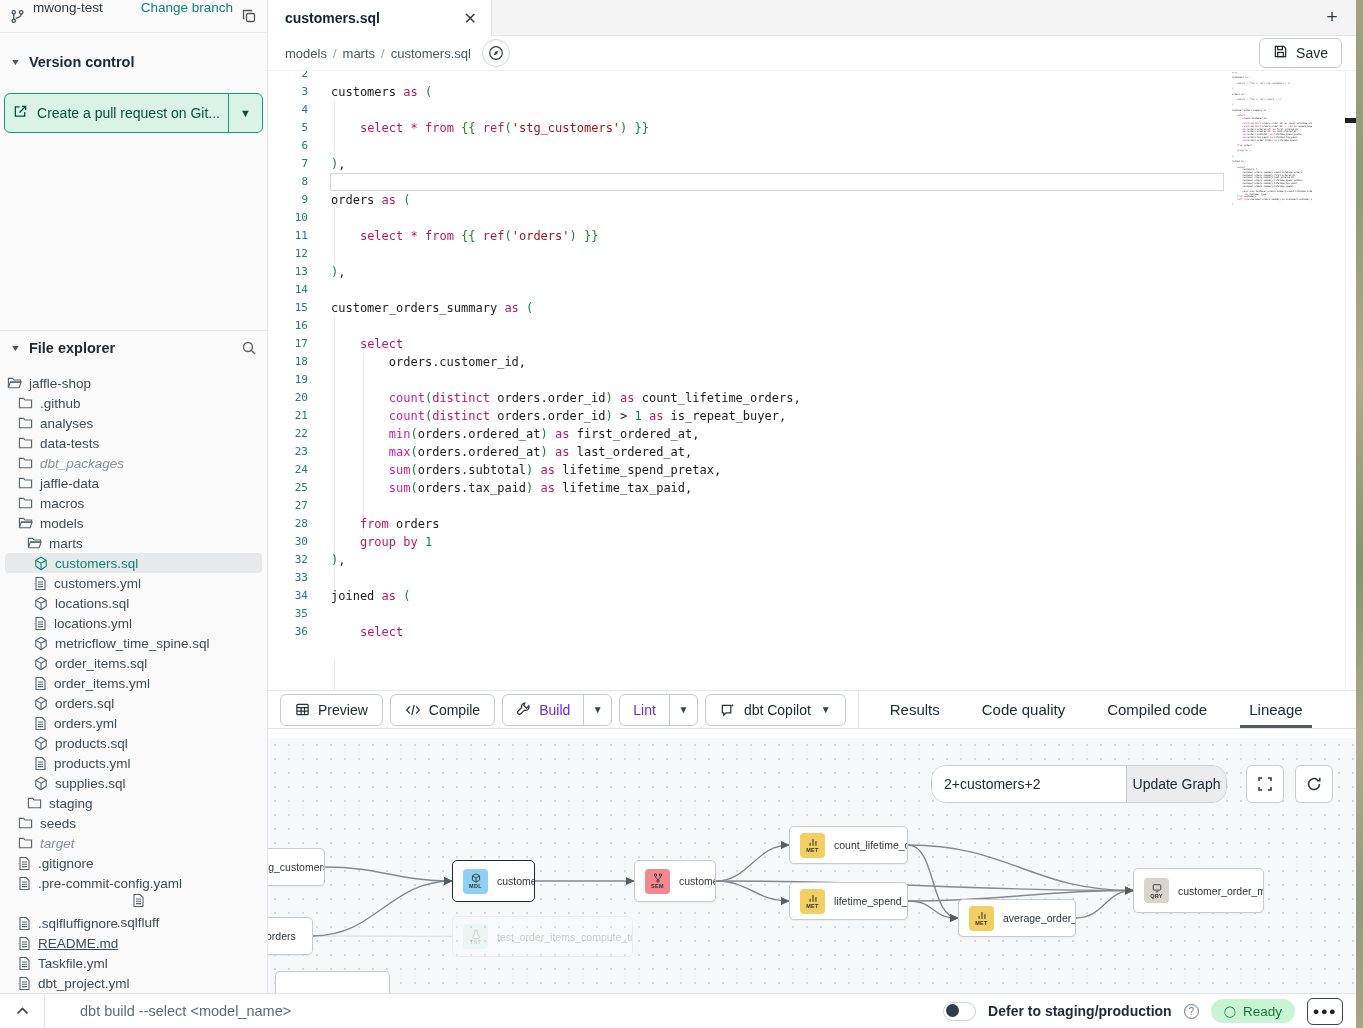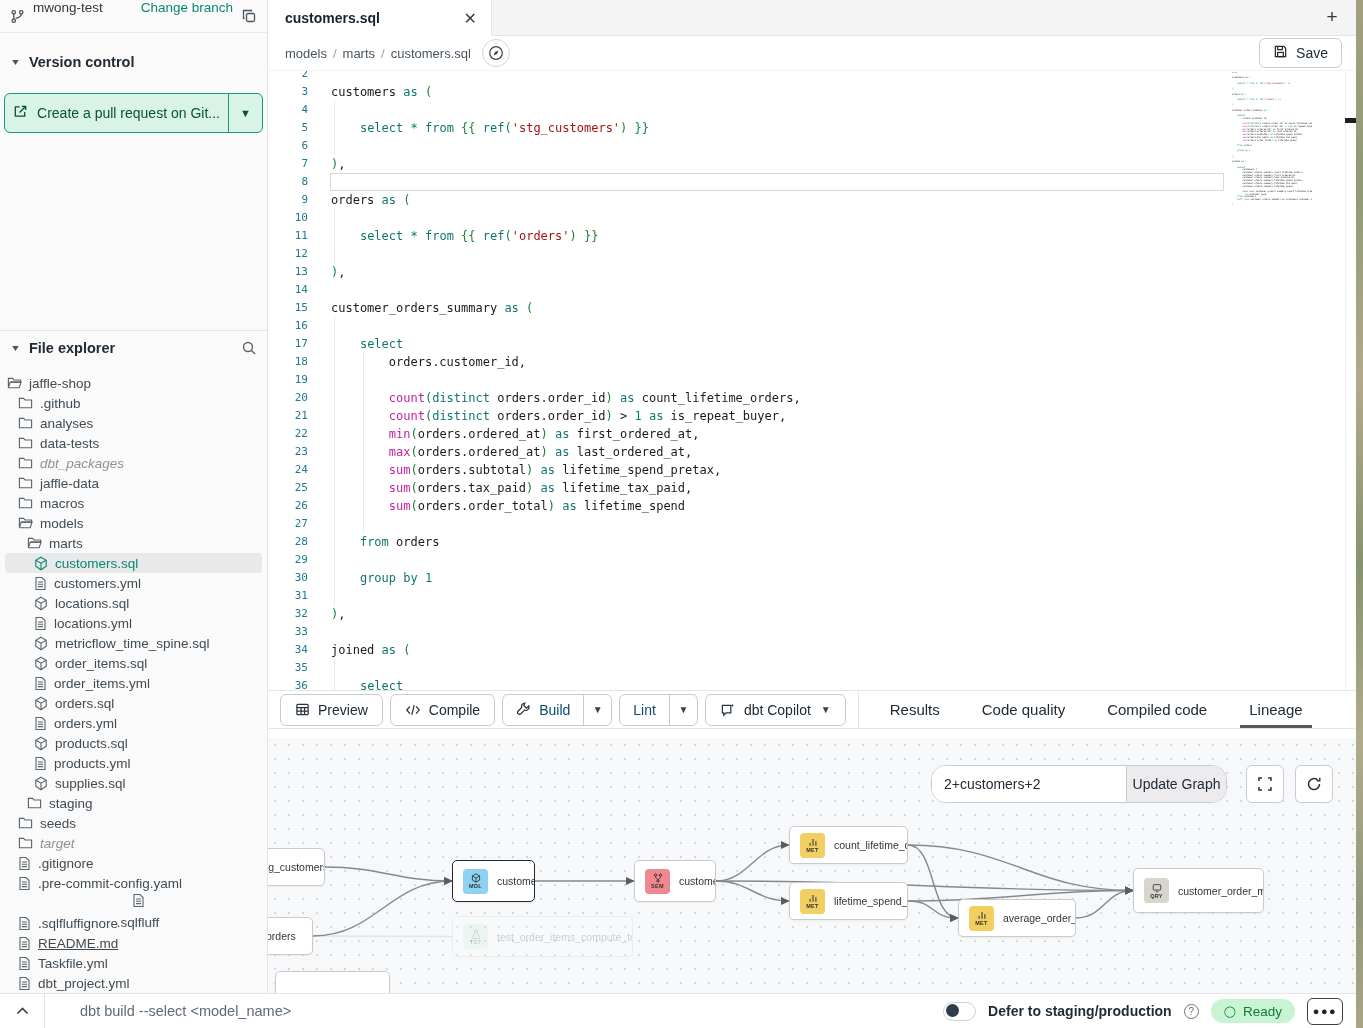--- a/index.html
+++ b/index.html
@@ -53,37 +53,37 @@
   .save-btn { margin-left:auto; height:30px; border:1px solid #c9cdd1; border-radius:6px; background:#fff;
     display:flex; align-items:center; gap:8px; padding:0 13px; font-size:14px; color:#202b36; cursor:pointer; }
 
   
   .editor { position:absolute; left:0; right:0; top:71px; height:619px; background:#fff; overflow:hidden; }
   .rows { position:absolute; left:0; top:-6px; right:0; font-family:"DejaVu Sans Mono", monospace; font-size:12px; }
   .row { height:18px; line-height:18px; display:flex; white-space:pre; }
   .num { width:40px; text-align:right; color:#237893; font-size:11px; flex:0 0 auto; }
   .cseg { }
   .codeline { padding-left:23px; }
-  .c-p{color:#1b1b1b} .c-k{color:#0f766e} .c-f{color:#c71f9b} .c-s{color:#a31515} .c-j{color:#1a8038} .c-n{color:#098658}
+  .c-p{color:#1b1b1b} .c-k{color:#be185d} .c-f{color:#c71f9b} .c-s{color:#a31515} .c-j{color:#1a8038} .c-n{color:#098658}
   .guide { position:absolute; width:1px; background:#e7e9eb; }
   .cursor-line { position:absolute; left:62px; width:894px; height:18px; border:1px solid #d6d9dc; }
   .minimap { position:absolute; right:44px; top:1px; width:80px; height:135px; overflow:hidden;
     font-family:"DejaVu Sans Mono", monospace; font-size:2.2px; line-height:2.7px; white-space:pre; }
   .scroll-rail { position:absolute; right:0; top:0; width:11px; height:100%; border-left:1px solid #f0f1f2; }
   .scroll-thumb { position:absolute; right:0; top:47px; width:11px; height:5px; background:#1e1e1e; }
 
   
   .band { position:absolute; left:0; right:0; top:690px; height:39px; background:#fff;
     border-top:1px solid #e3e5e8; border-bottom:1px solid #e3e5e8; display:flex; align-items:center; padding:0 0 0 12px; }
   .btn { height:32px; border:1px solid #c6cbd0; border-radius:6px; background:#fff; display:flex; align-items:center;
     gap:8px; padding:0 14px; font-size:14px; color:#202b36; cursor:pointer; margin-right:7px; }
   .btn .bi { display:flex; color:#2b343c; }
   .split { display:flex; align-items:stretch; border:1px solid #c6cbd0; border-radius:6px; overflow:hidden;
     height:32px; margin-right:7px; background:#fff; }
-  .split .sp-main { display:flex; align-items:center; gap:8px; padding:0 13px; font-size:14px; color:#0c4a6e; cursor:pointer; }
+  .split .sp-main { display:flex; align-items:center; gap:8px; padding:0 13px; font-size:14px; color:#6d28d9; cursor:pointer; }
   .split .sp-caret { width:28px; border-left:1px solid #c6cbd0; display:flex; align-items:center; justify-content:center;
     font-size:10px; color:#39424a; cursor:pointer; }
   .in-caret { font-size:10px; color:#39424a; margin-left:2px; }
   .band-tabs { border-left:1px solid #e3e5e8; margin-left:5px; padding-left:31px; display:flex; gap:42px;
     align-self:stretch; align-items:center; flex:1; }
   .vtab { position:relative; height:100%; display:flex; align-items:center; font-size:15px; color:#202b36; cursor:pointer; }
   .vtab.active::after { content:""; position:absolute; left:-9px; right:-9px; bottom:0; height:3px; background:#54595e; }
 
   
   .lineage { position:absolute; left:0; right:0; top:738px; bottom:0; background:#f7f8f9; overflow:hidden;
@@ -514,26 +514,23 @@
           <div class="row"><span class="num">16</span><span class="codeline"></span></div>
           <div class="row"><span class="num">17</span><span class="codeline"><span class="cseg c-p">    </span><span class="cseg c-k">select</span></span></div>
           <div class="row"><span class="num">18</span><span class="codeline"><span class="cseg c-p">        orders.customer_id,</span></span></div>
           <div class="row"><span class="num">19</span><span class="codeline"></span></div>
           <div class="row"><span class="num">20</span><span class="codeline"><span class="cseg c-p">        </span><span class="cseg c-f">count</span><span class="cseg c-j">(</span><span class="cseg c-k">distinct</span><span class="cseg c-p"> orders.order_id</span><span class="cseg c-j">)</span><span class="cseg c-p"> </span><span class="cseg c-k">as</span><span class="cseg c-p"> count_lifetime_orders,</span></span></div>
           <div class="row"><span class="num">21</span><span class="codeline"><span class="cseg c-p">        </span><span class="cseg c-f">count</span><span class="cseg c-j">(</span><span class="cseg c-k">distinct</span><span class="cseg c-p"> orders.order_id</span><span class="cseg c-j">)</span><span class="cseg c-p"> &gt; </span><span class="cseg c-n">1</span><span class="cseg c-p"> </span><span class="cseg c-k">as</span><span class="cseg c-p"> is_repeat_buyer,</span></span></div>
           <div class="row"><span class="num">22</span><span class="codeline"><span class="cseg c-p">        </span><span class="cseg c-f">min</span><span class="cseg c-j">(</span><span class="cseg c-p">orders.ordered_at</span><span class="cseg c-j">)</span><span class="cseg c-p"> </span><span class="cseg c-k">as</span><span class="cseg c-p"> first_ordered_at,</span></span></div>
           <div class="row"><span class="num">23</span><span class="codeline"><span class="cseg c-p">        </span><span class="cseg c-f">max</span><span class="cseg c-j">(</span><span class="cseg c-p">orders.ordered_at</span><span class="cseg c-j">)</span><span class="cseg c-p"> </span><span class="cseg c-k">as</span><span class="cseg c-p"> last_ordered_at,</span></span></div>
           <div class="row"><span class="num">24</span><span class="codeline"><span class="cseg c-p">        </span><span class="cseg c-f">sum</span><span class="cseg c-j">(</span><span class="cseg c-p">orders.subtotal</span><span class="cseg c-j">)</span><span class="cseg c-p"> </span><span class="cseg c-k">as</span><span class="cseg c-p"> lifetime_spend_pretax,</span></span></div>
           <div class="row"><span class="num">25</span><span class="codeline"><span class="cseg c-p">        </span><span class="cseg c-f">sum</span><span class="cseg c-j">(</span><span class="cseg c-p">orders.tax_paid</span><span class="cseg c-j">)</span><span class="cseg c-p"> </span><span class="cseg c-k">as</span><span class="cseg c-p"> lifetime_tax_paid,</span></span></div>
-          <div class="row"><span class="num">26</span><span class="codeline"><span class="cseg c-p">        </span><span class="cseg c-f">sum</span><span class="cseg c-j">(</span><span class="cseg c-p">orders.order_total</span><span class="cseg c-j">)</span><span class="cseg c-p"> </span><span class="cseg c-k">as</span><span class="cseg c-p"> lifetime_spend</span></span></div>
           <div class="row"><span class="num">27</span><span class="codeline"></span></div>
           <div class="row"><span class="num">28</span><span class="codeline"><span class="cseg c-p">    </span><span class="cseg c-k">from</span><span class="cseg c-p"> orders</span></span></div>
-          <div class="row"><span class="num">29</span><span class="codeline"></span></div>
           <div class="row"><span class="num">30</span><span class="codeline"><span class="cseg c-p">    </span><span class="cseg c-k">group by</span><span class="cseg c-p"> </span><span class="cseg c-n">1</span></span></div>
-          <div class="row"><span class="num">31</span><span class="codeline"></span></div>
           <div class="row"><span class="num">32</span><span class="codeline"><span class="cseg c-j">)</span><span class="cseg c-p">,</span></span></div>
           <div class="row"><span class="num">33</span><span class="codeline"></span></div>
           <div class="row"><span class="num">34</span><span class="codeline"><span class="cseg c-p">joined </span><span class="cseg c-k">as</span><span class="cseg c-p"> </span><span class="cseg c-j">(</span></span></div>
           <div class="row"><span class="num">35</span><span class="codeline"></span></div>
           <div class="row"><span class="num">36</span><span class="codeline"><span class="cseg c-p">    </span><span class="cseg c-k">select</span></span></div>
         </div>
       <div class="minimap" id="minimap"><div><span class="cseg c-k">with</span></div><div>&nbsp;</div><div><span class="cseg c-p">customers </span><span class="cseg c-k">as</span><span class="cseg c-p"> </span><span class="cseg c-j">(</span></div><div>&nbsp;</div><div><span class="cseg c-p">    </span><span class="cseg c-k">select</span><span class="cseg c-p"> </span><span class="cseg c-k">*</span><span class="cseg c-p"> </span><span class="cseg c-k">from</span><span class="cseg c-p"> </span><span class="cseg c-j">{{ </span><span class="cseg c-k">ref</span><span class="cseg c-j">(</span><span class="cseg c-s">'stg_customers'</span><span class="cseg c-j">) }}</span></div><div>&nbsp;</div><div><span class="cseg c-j">)</span><span class="cseg c-p">,</span></div><div>&nbsp;</div><div><span class="cseg c-p">orders </span><span class="cseg c-k">as</span><span class="cseg c-p"> </span><span class="cseg c-j">(</span></div><div>&nbsp;</div><div><span class="cseg c-p">    </span><span class="cseg c-k">select</span><span class="cseg c-p"> </span><span class="cseg c-k">*</span><span class="cseg c-p"> </span><span class="cseg c-k">from</span><span class="cseg c-p"> </span><span class="cseg c-j">{{ </span><span class="cseg c-k">ref</span><span class="cseg c-j">(</span><span class="cseg c-s">'orders'</span><span class="cseg c-j">) }}</span></div><div>&nbsp;</div><div><span class="cseg c-j">)</span><span class="cseg c-p">,</span></div><div>&nbsp;</div><div><span class="cseg c-p">customer_orders_summary </span><span class="cseg c-k">as</span><span class="cseg c-p"> </span><span class="cseg c-j">(</span></div><div>&nbsp;</div><div><span class="cseg c-p">    </span><span class="cseg c-k">select</span></div><div><span class="cseg c-p">        orders.customer_id,</span></div><div>&nbsp;</div><div><span class="cseg c-p">        </span><span class="cseg c-f">count</span><span class="cseg c-j">(</span><span class="cseg c-k">distinct</span><span class="cseg c-p"> orders.order_id</span><span class="cseg c-j">)</span><span class="cseg c-p"> </span><span class="cseg c-k">as</span><span class="cseg c-p"> count_lifetime_orders,</span></div><div><span class="cseg c-p">        </span><span class="cseg c-f">count</span><span class="cseg c-j">(</span><span class="cseg c-k">distinct</span><span class="cseg c-p"> orders.order_id</span><span class="cseg c-j">)</span><span class="cseg c-p"> &gt; </span><span class="cseg c-n">1</span><span class="cseg c-p"> </span><span class="cseg c-k">as</span><span class="cseg c-p"> is_repeat_buyer,</span></div><div><span class="cseg c-p">        </span><span class="cseg c-f">min</span><span class="cseg c-j">(</span><span class="cseg c-p">orders.ordered_at</span><span class="cseg c-j">)</span><span class="cseg c-p"> </span><span class="cseg c-k">as</span><span class="cseg c-p"> first_ordered_at,</span></div><div><span class="cseg c-p">        </span><span class="cseg c-f">max</span><span class="cseg c-j">(</span><span class="cseg c-p">orders.ordered_at</span><span class="cseg c-j">)</span><span class="cseg c-p"> </span><span class="cseg c-k">as</span><span class="cseg c-p"> last_ordered_at,</span></div><div><span class="cseg c-p">        </span><span class="cseg c-f">sum</span><span class="cseg c-j">(</span><span class="cseg c-p">orders.subtotal</span><span class="cseg c-j">)</span><span class="cseg c-p"> </span><span class="cseg c-k">as</span><span class="cseg c-p"> lifetime_spend_pretax,</span></div><div><span class="cseg c-p">        </span><span class="cseg c-f">sum</span><span class="cseg c-j">(</span><span class="cseg c-p">orders.tax_paid</span><span class="cseg c-j">)</span><span class="cseg c-p"> </span><span class="cseg c-k">as</span><span class="cseg c-p"> lifetime_tax_paid,</span></div><div><span class="cseg c-p">        </span><span class="cseg c-f">sum</span><span class="cseg c-j">(</span><span class="cseg c-p">orders.order_total</span><span class="cseg c-j">)</span><span class="cseg c-p"> </span><span class="cseg c-k">as</span><span class="cseg c-p"> lifetime_spend</span></div><div>&nbsp;</div><div><span class="cseg c-p">    </span><span class="cseg c-k">from</span><span class="cseg c-p"> orders</span></div><div>&nbsp;</div><div><span class="cseg c-p">    </span><span class="cseg c-k">group by</span><span class="cseg c-p"> </span><span class="cseg c-n">1</span></div><div>&nbsp;</div><div><span class="cseg c-j">)</span><span class="cseg c-p">,</span></div><div>&nbsp;</div><div><span class="cseg c-p">joined </span><span class="cseg c-k">as</span><span class="cseg c-p"> </span><span class="cseg c-j">(</span></div><div>&nbsp;</div><div><span class="cseg c-p">    </span><span class="cseg c-k">select</span></div><div><span class="cseg c-p">        customers.*,</span></div><div><span class="cseg c-p">        customer_orders_summary.count_lifetime_orders,</span></div><div><span class="cseg c-p">        customer_orders_summary.first_ordered_at,</span></div><div><span class="cseg c-p">        customer_orders_summary.last_ordered_at,</span></div><div><span class="cseg c-p">        customer_orders_summary.lifetime_spend_pretax,</span></div><div><span class="cseg c-p">        customer_orders_summary.lifetime_tax_paid,</span></div><div><span class="cseg c-p">        customer_orders_summary.lifetime_spend,</span></div><div>&nbsp;</div><div><span class="cseg c-p">        </span><span class="cseg c-k">case</span><span class="cseg c-p"> </span><span class="cseg c-k">when</span><span class="cseg c-p"> customer_orders_summary.count_lifetime_orders &gt; </span></div><div><span class="cseg c-p">          </span><span class="cseg c-k">as</span><span class="cseg c-p"> customer_type</span></div><div><span class="cseg c-p">    </span><span class="cseg c-k">from</span><span class="cseg c-p"> customers</span></div><div><span class="cseg c-p">    </span><span class="cseg c-k">left join</span><span class="cseg c-p"> customer_orders_summary on customers.customer_id = customer_orders_summary.customer_id</span></div><div>&nbsp;</div><div><span class="cseg c-j">)</span></div></div>
       <div class="scroll-rail">
         <div class="scroll-thumb"></div>
       </div>

